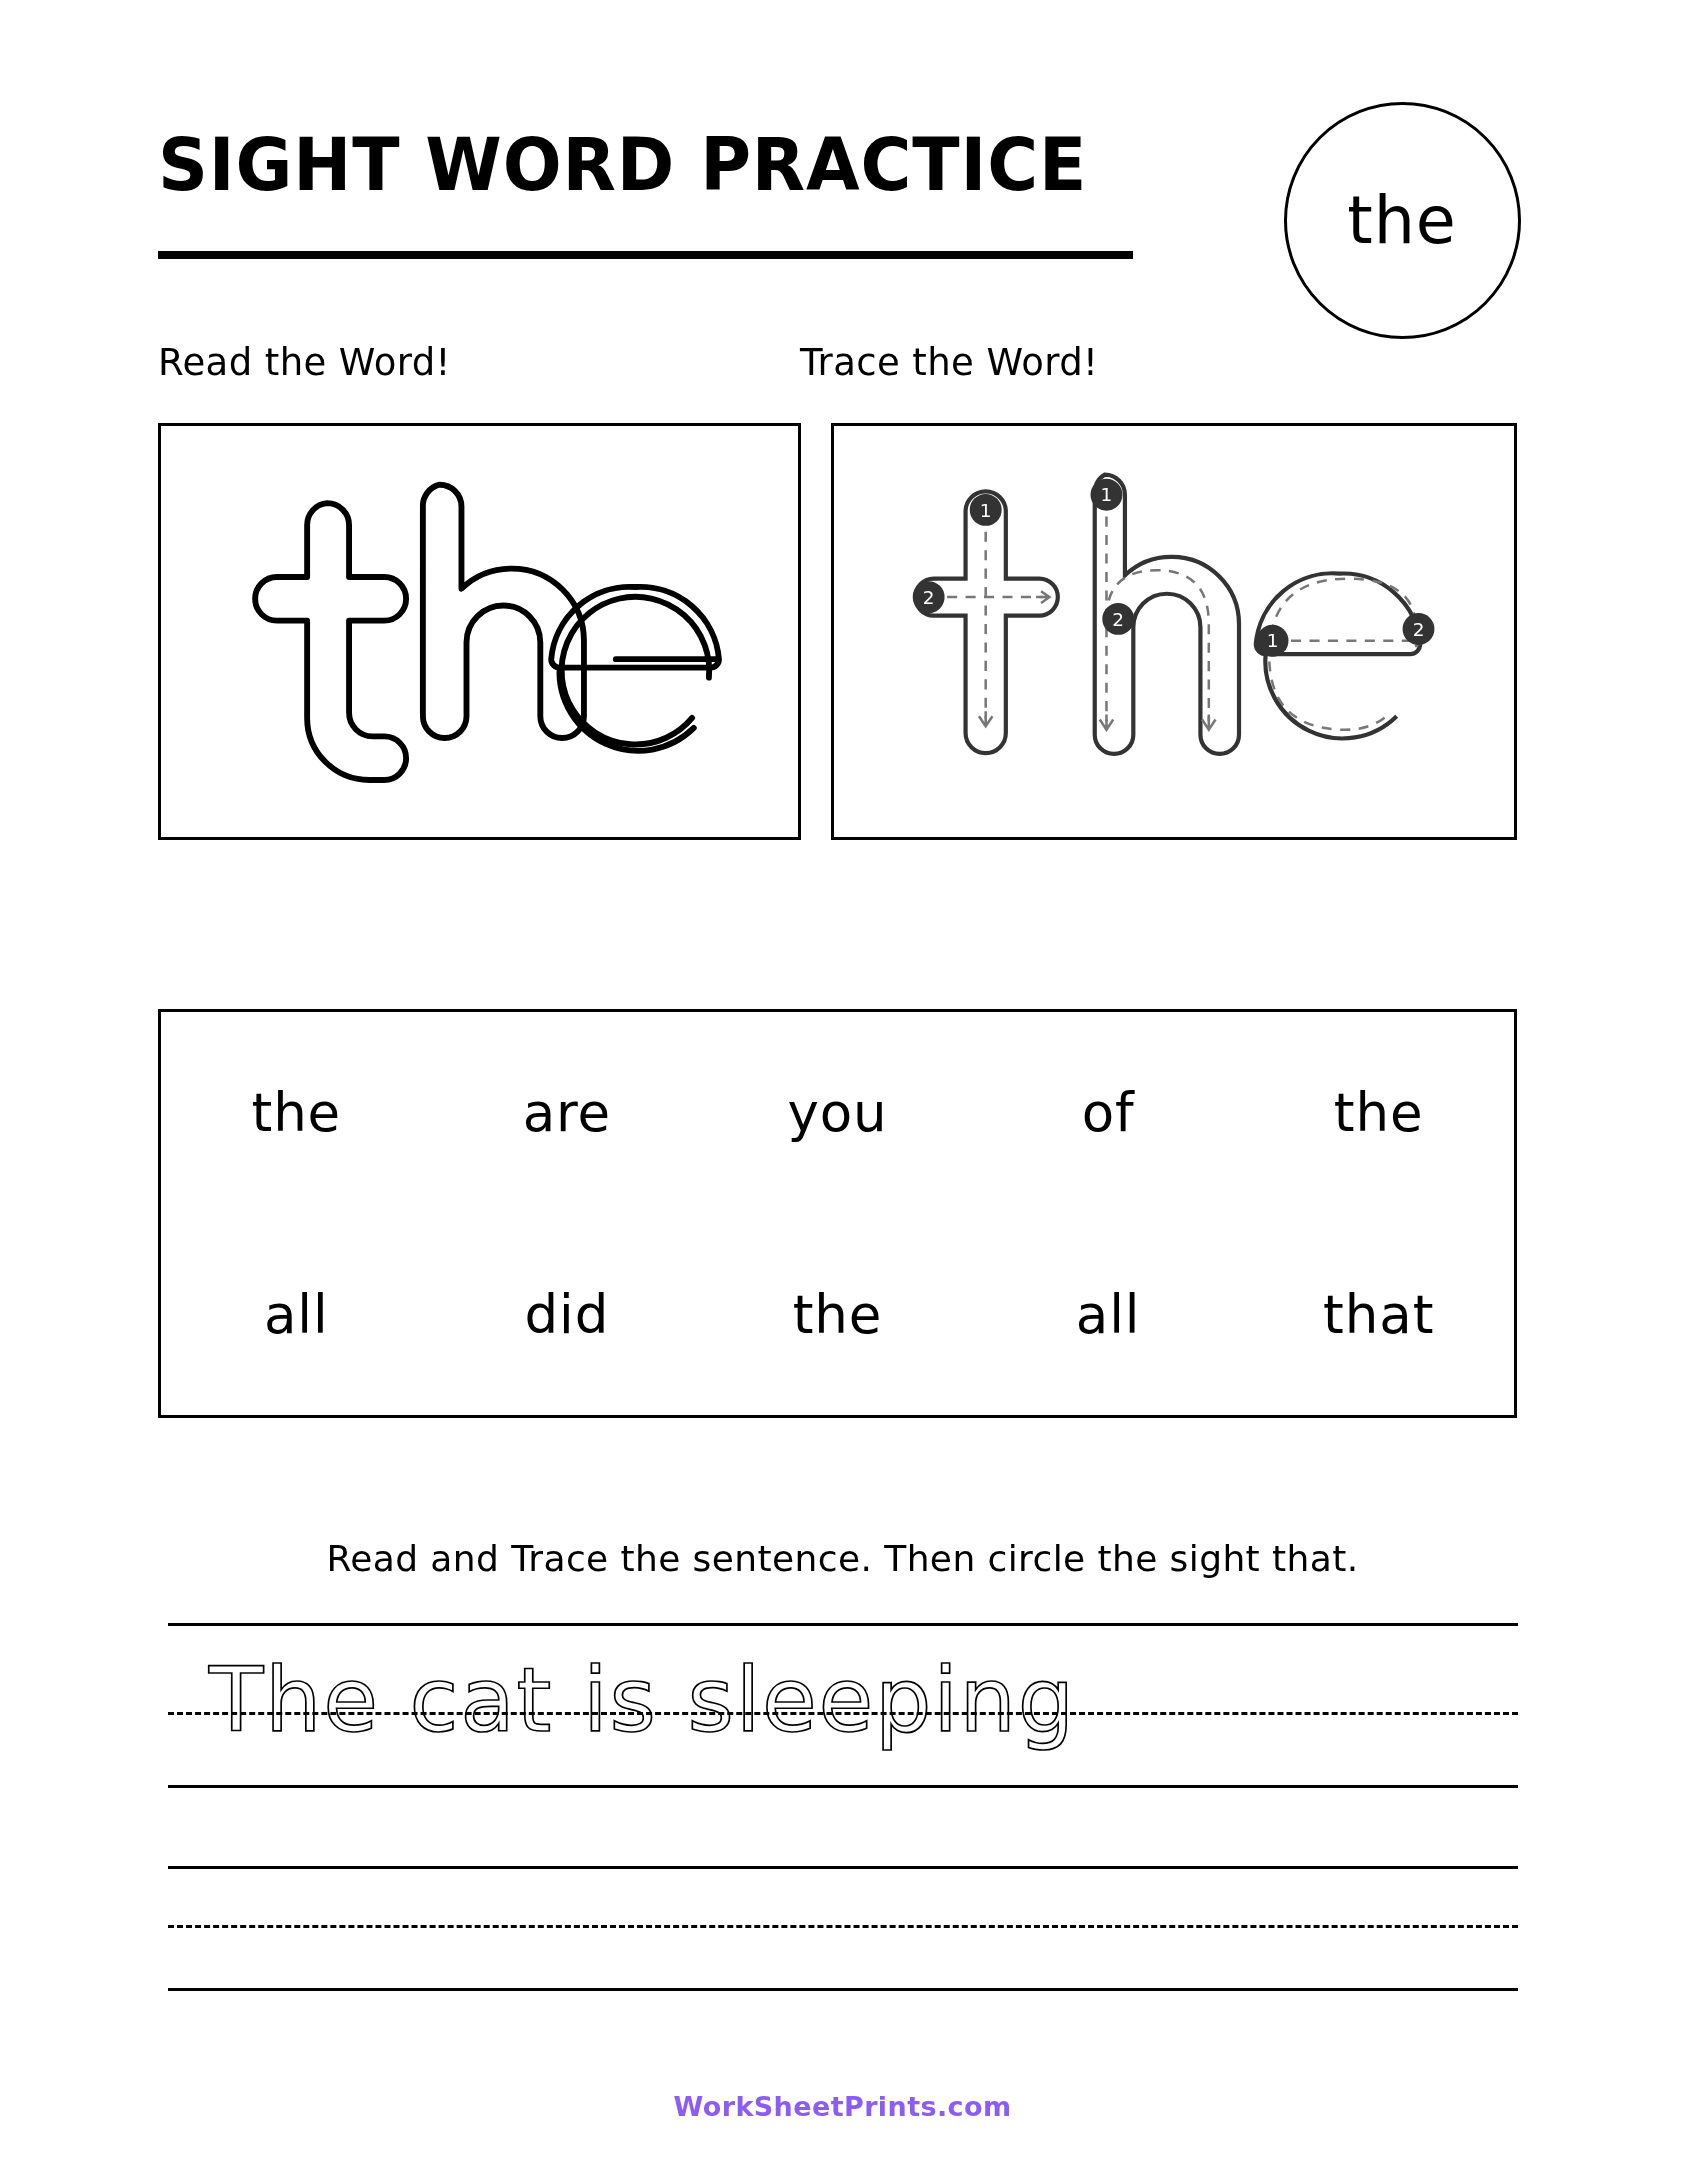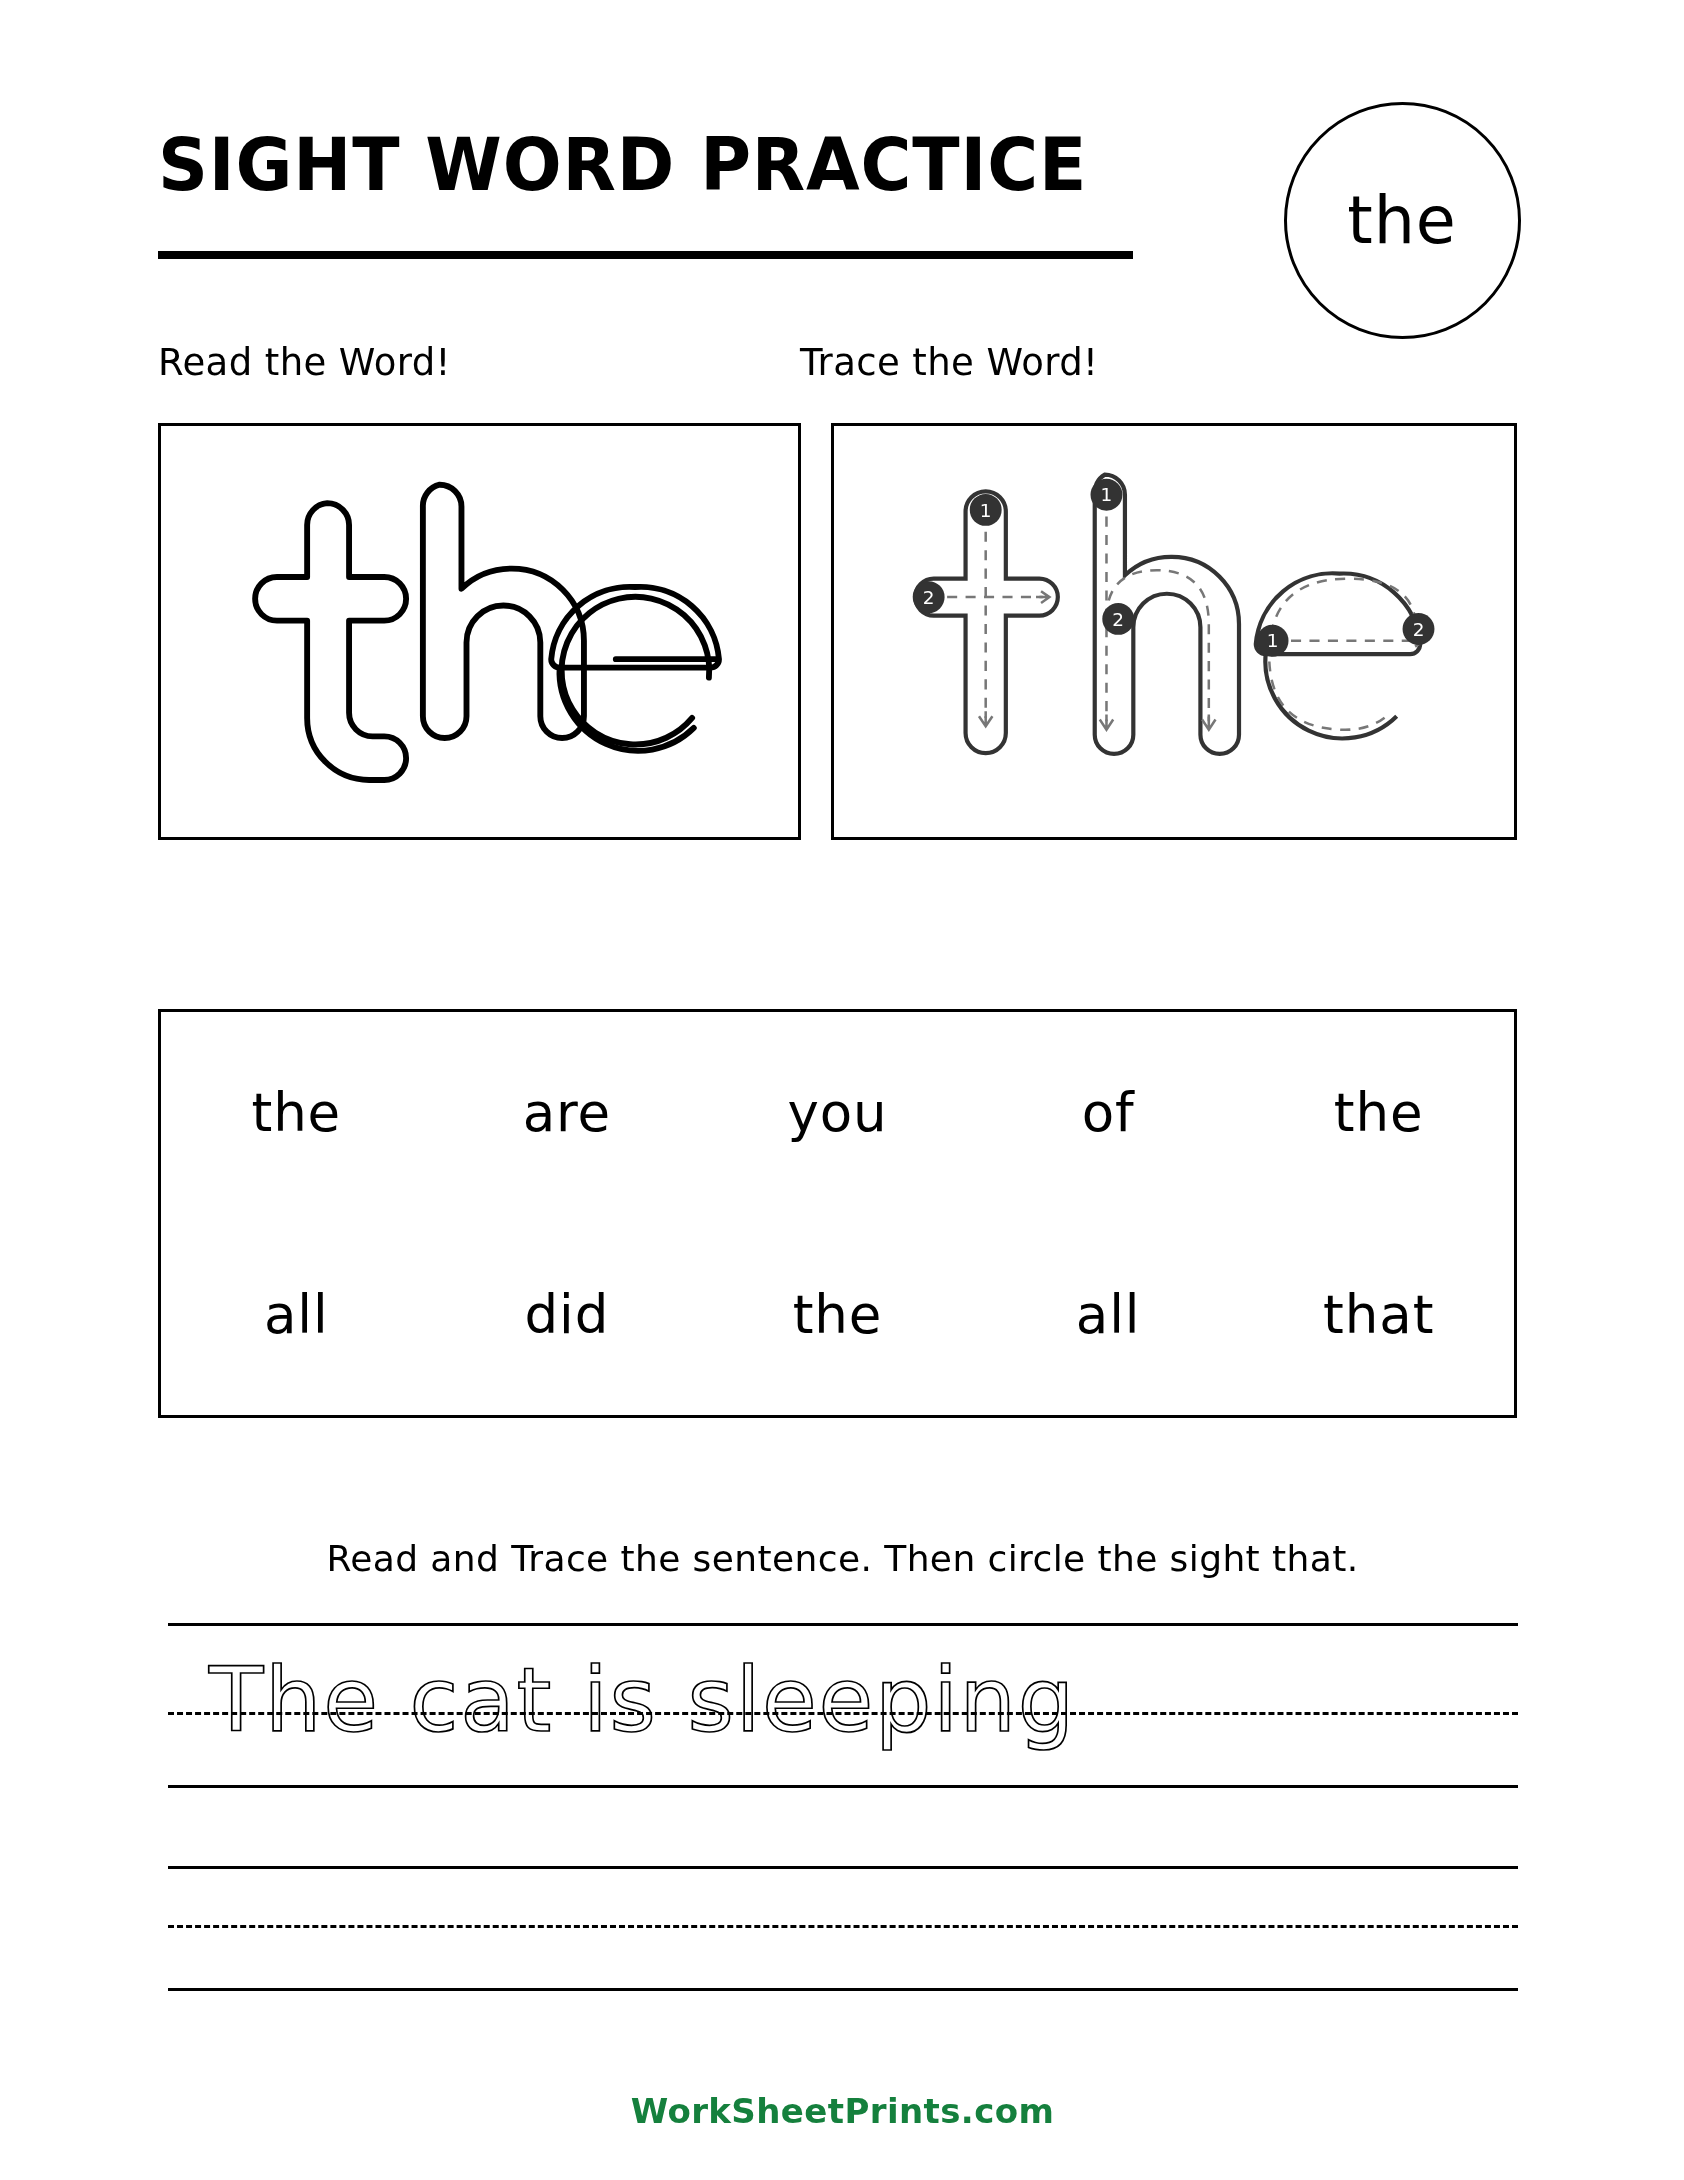--- a/index.html
+++ b/index.html
@@ -158,23 +158,23 @@
     white-space: nowrap;
     margin-top: 16px;
   }
 
   
   .footer {
     position: absolute;
     left: 0; right: 0;
     top: 2091px;
     text-align: center;
-    font-size: 34px;
+    font-size: 27px;
     font-weight: bold;
-    color: #15803d;
+    color: #8b5cf6;
     letter-spacing: 0.4px;
   }
 
   svg { display: block; }
 </style>
 </head>
 <body>
 
 <div class="page">
 

